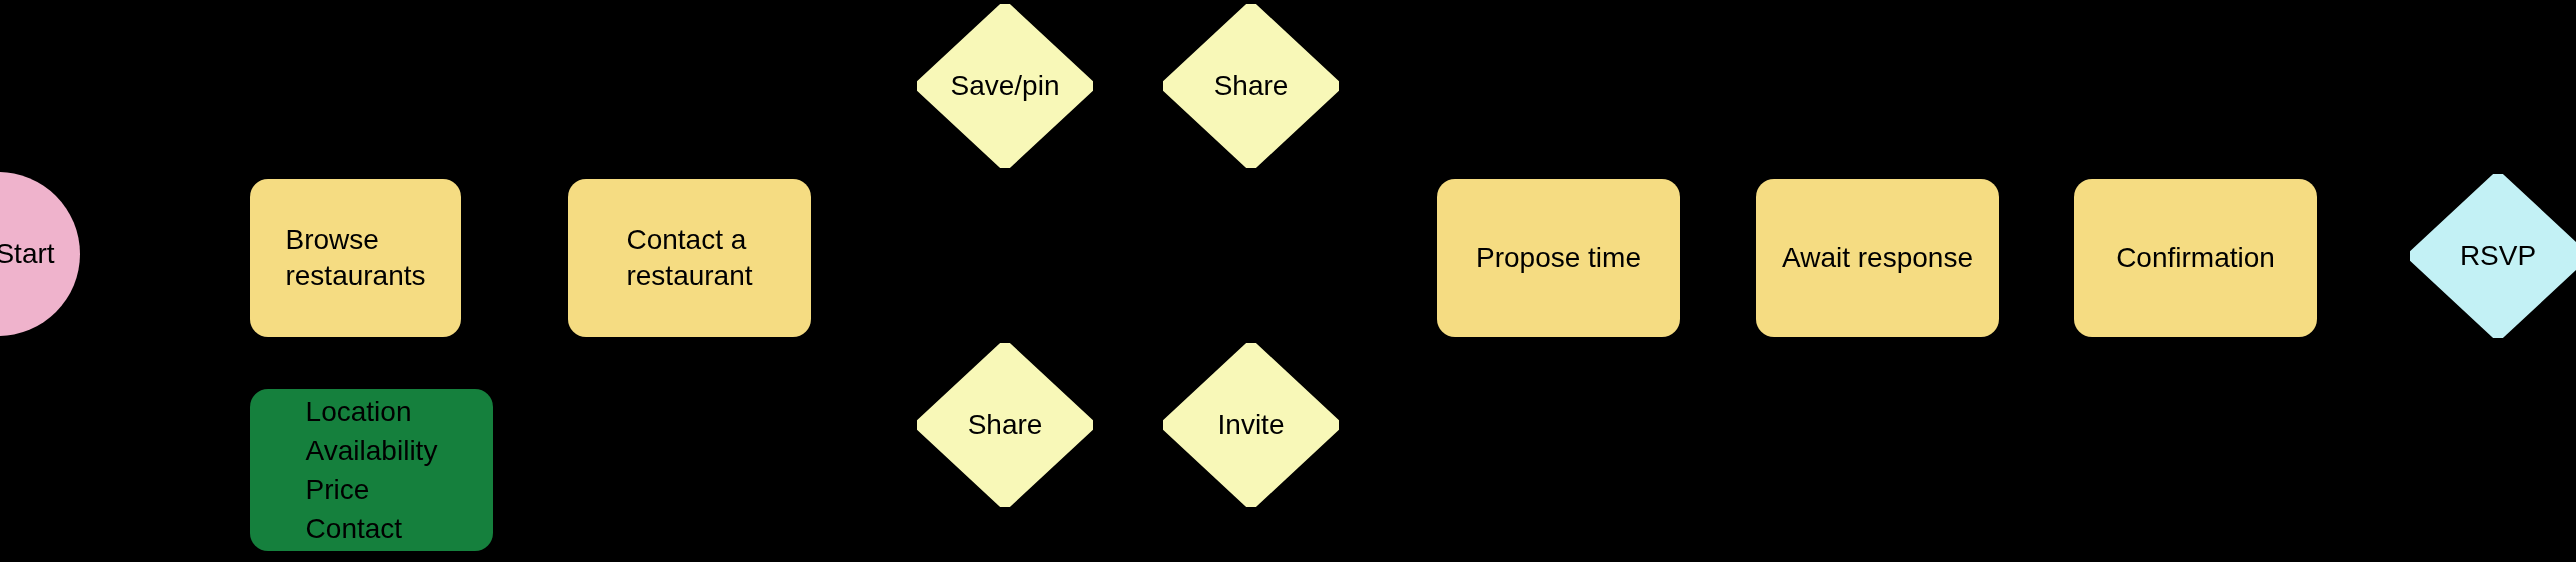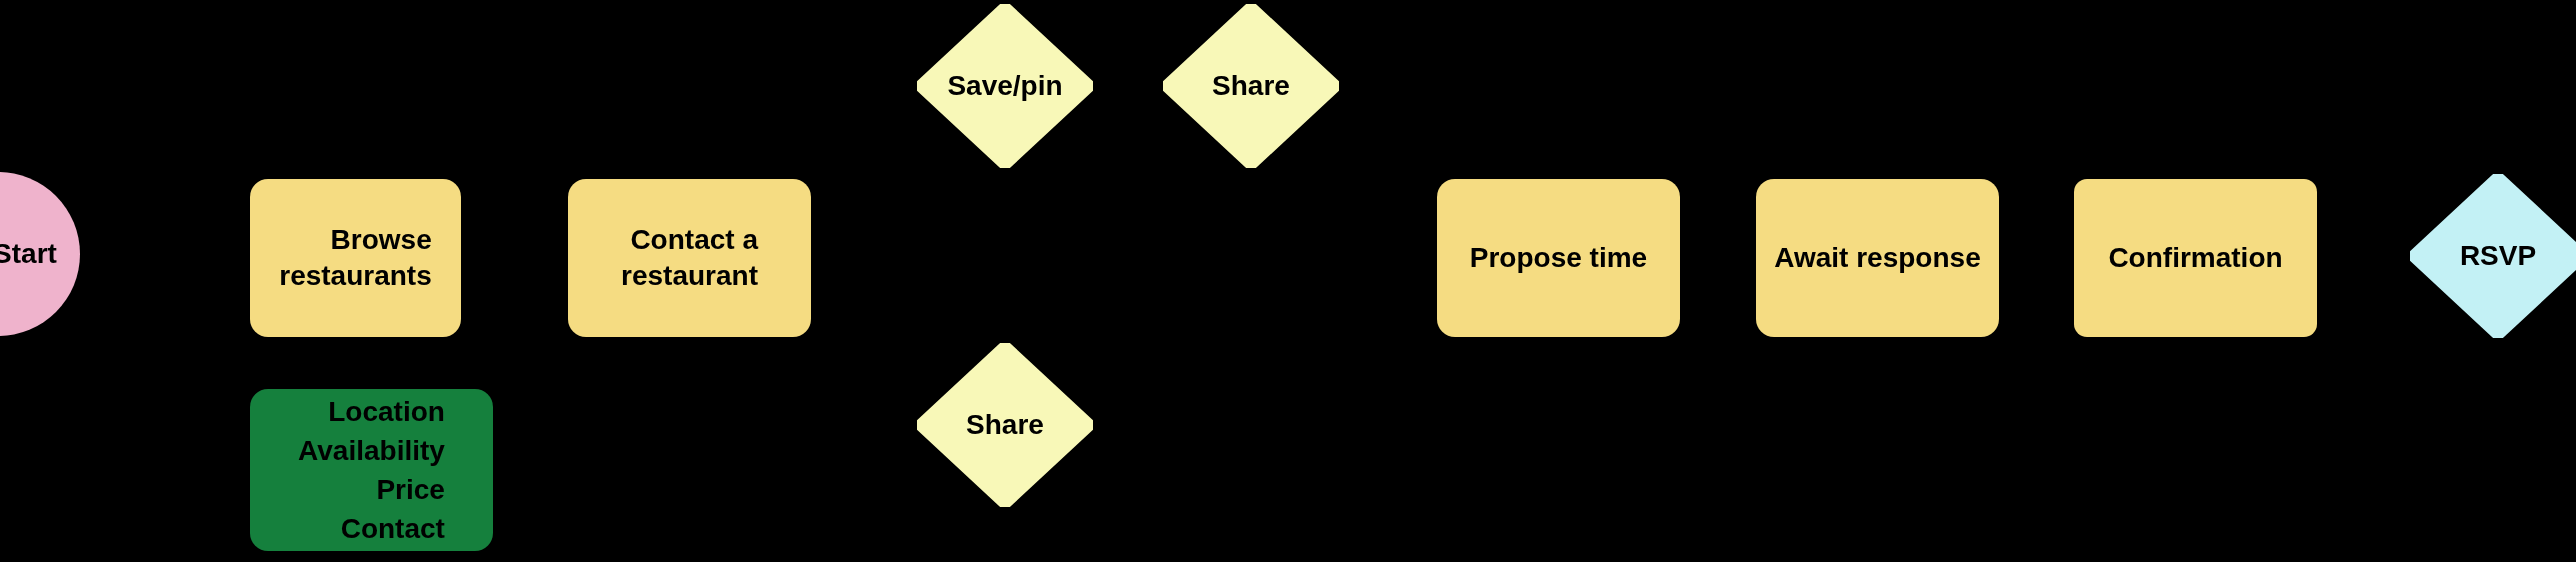--- a/index.html
+++ b/index.html
@@ -21,26 +21,25 @@
     background: #000000;
   }
 
   
   .node {
     position: absolute;
     box-sizing: border-box;
     display: flex;
     align-items: center;
     justify-content: center;
-    text-align: right;
+    text-align: left;
     color: #000000;
     line-height: 1.30;
     white-space: pre-line;
     user-select: none;
-    font-weight: bold;
   }
 
   
   .node.terminator {
     border-radius: 50%;
     background: #EFB3CC;
     font-size: 28px;
   }
 
   
@@ -118,30 +117,36 @@
     <span class="dia-label">Share</span>
   </div>
 
   <div class="node decision" style="left:917px; top:343px; width:176px; height:164px;">
     <svg class="dia-shape" viewBox="0 0 214 200" preserveAspectRatio="none">
       <path d="M107 4 L210 100 L107 196 L4 100 Z" fill="#F8F8B8" stroke="#F8F8B8" stroke-width="14" stroke-linejoin="round"></path>
     </svg>
     <span class="dia-label">Share</span>
   </div>
 
+  <div class="node decision" style="left:1163px; top:343px; width:176px; height:164px;">
+    <svg class="dia-shape" viewBox="0 0 214 200" preserveAspectRatio="none">
+      <path d="M107 4 L210 100 L107 196 L4 100 Z" fill="#F8F8B8" stroke="#F8F8B8" stroke-width="14" stroke-linejoin="round"></path>
+    </svg>
+    <span class="dia-label">Invite</span>
+  </div>
 
   <div class="node process" style="left:1756px; top:179px; width:243px; height:158px;">
     <span>Await response</span>
   </div>
 
   <div class="node process" style="left:1437px; top:179px; width:243px; height:158px;">
     <span>Propose time</span>
   </div>
 
-  <div class="node process" style="left:2074px; top:179px; width:243px; height:158px;border-radius:13px;">
+  <div class="node process" style="left:2074px; top:179px; width:243px; height:158px;">
     <span>Confirmation</span>
   </div>
 
   <div class="node decision" style="left:2410px; top:174px; width:176px; height:164px;">
     <svg class="dia-shape" viewBox="0 0 214 200" preserveAspectRatio="none">
       <path d="M107 4 L210 100 L107 196 L4 100 Z" fill="#C3F1F5" stroke="#C3F1F5" stroke-width="14" stroke-linejoin="round"></path>
     </svg>
     <span class="dia-label">RSVP</span>
   </div>
 

